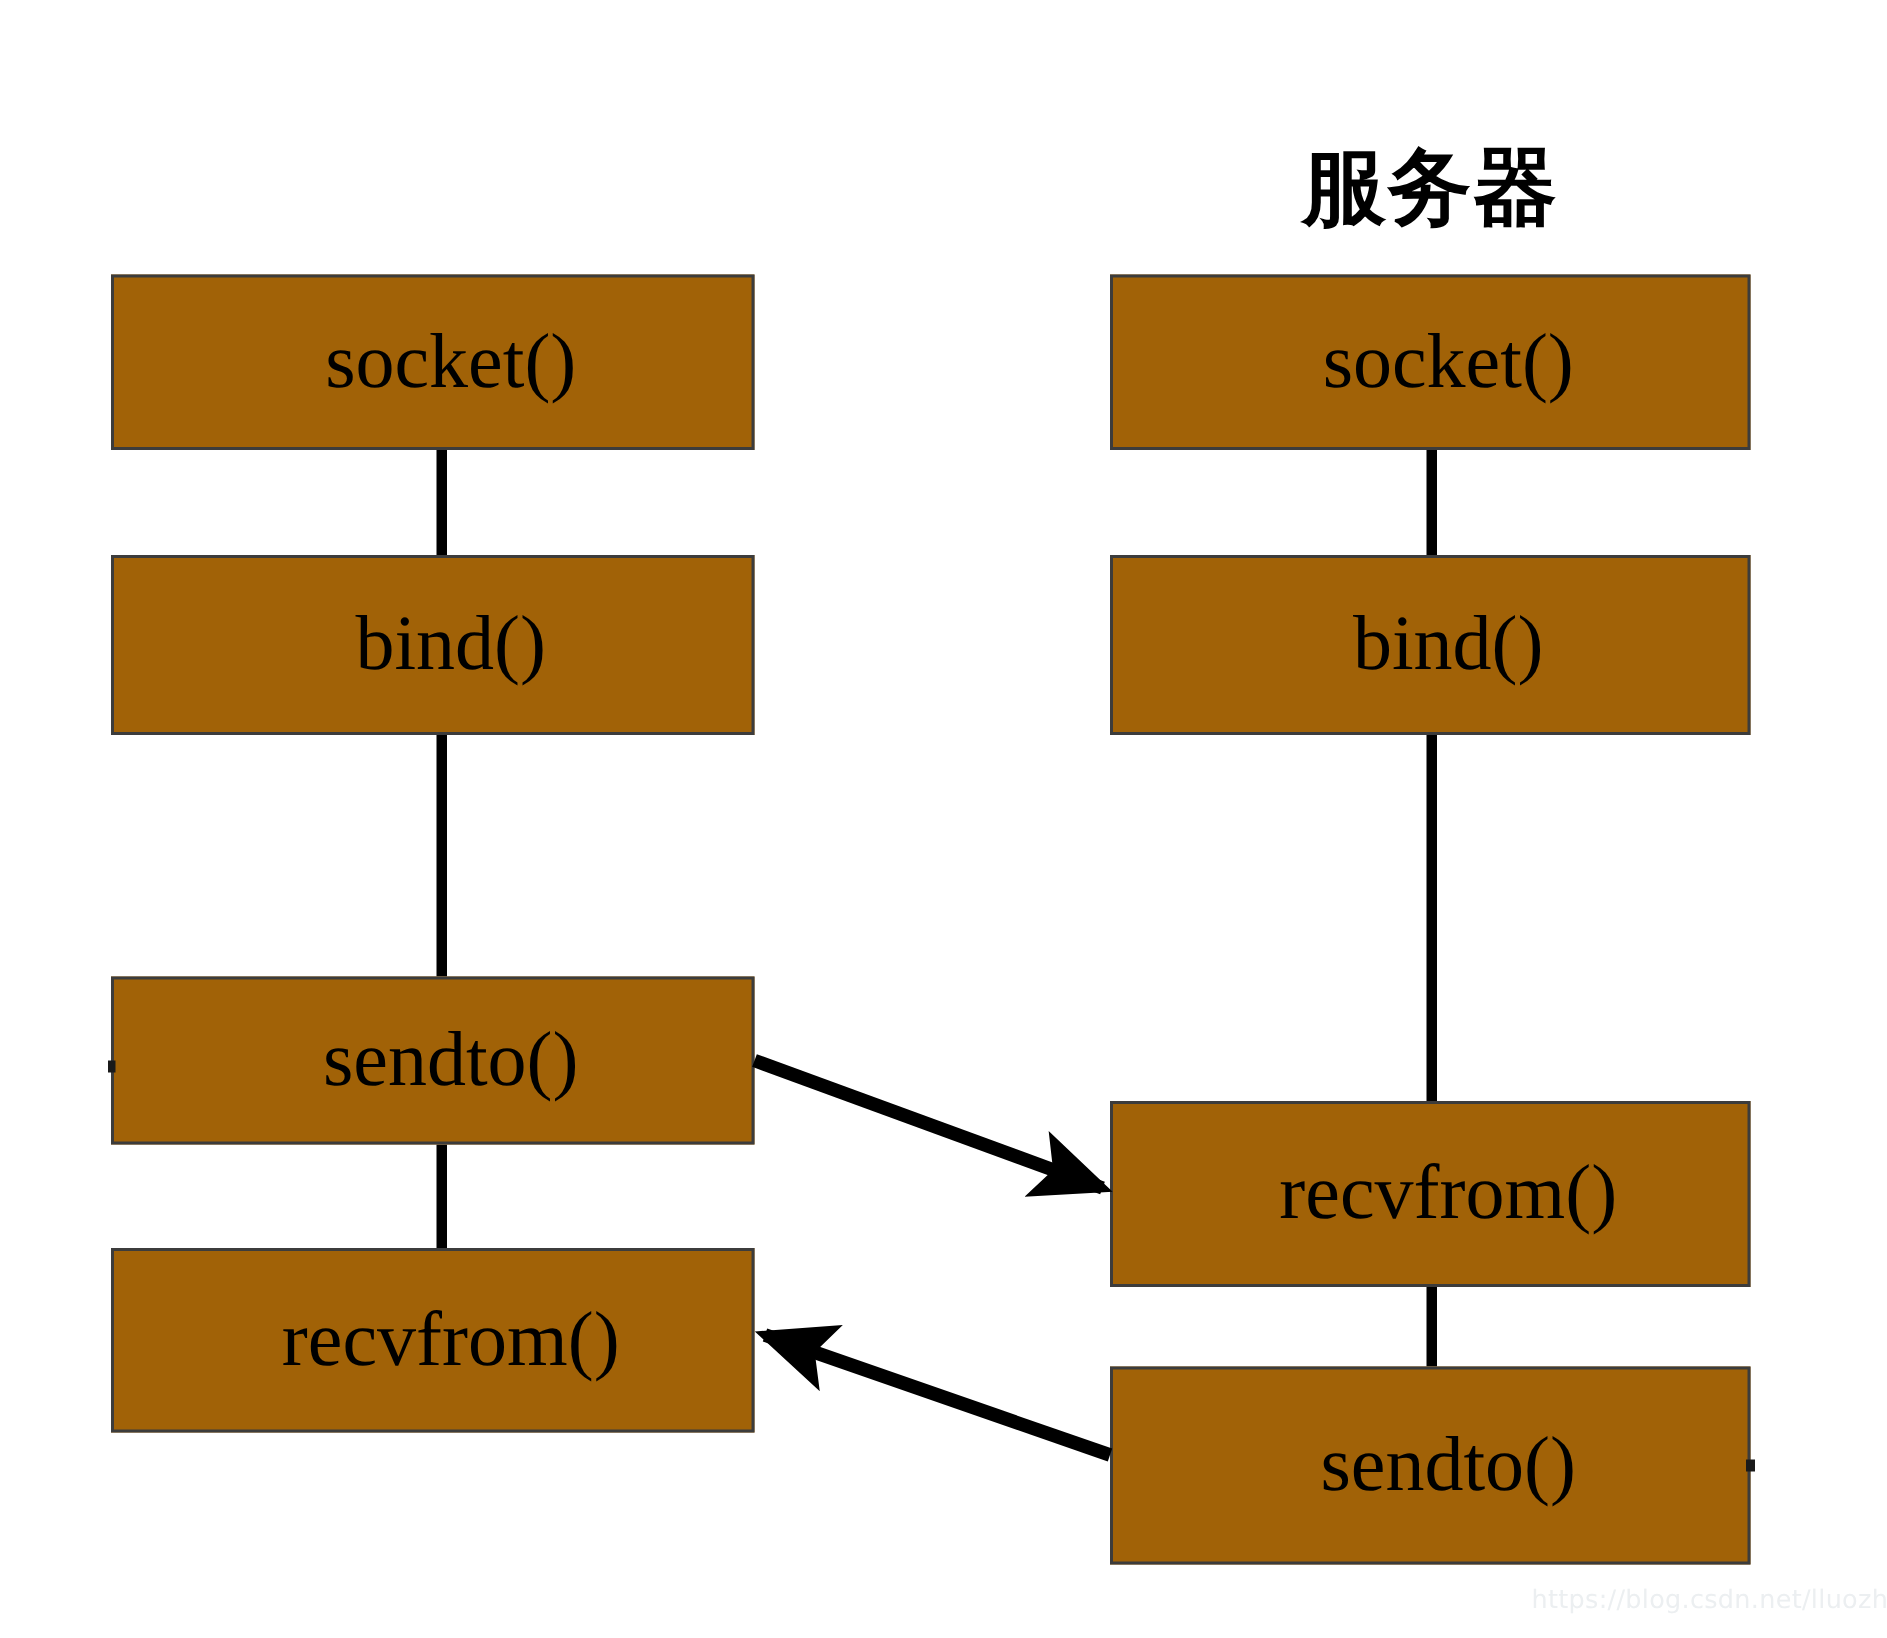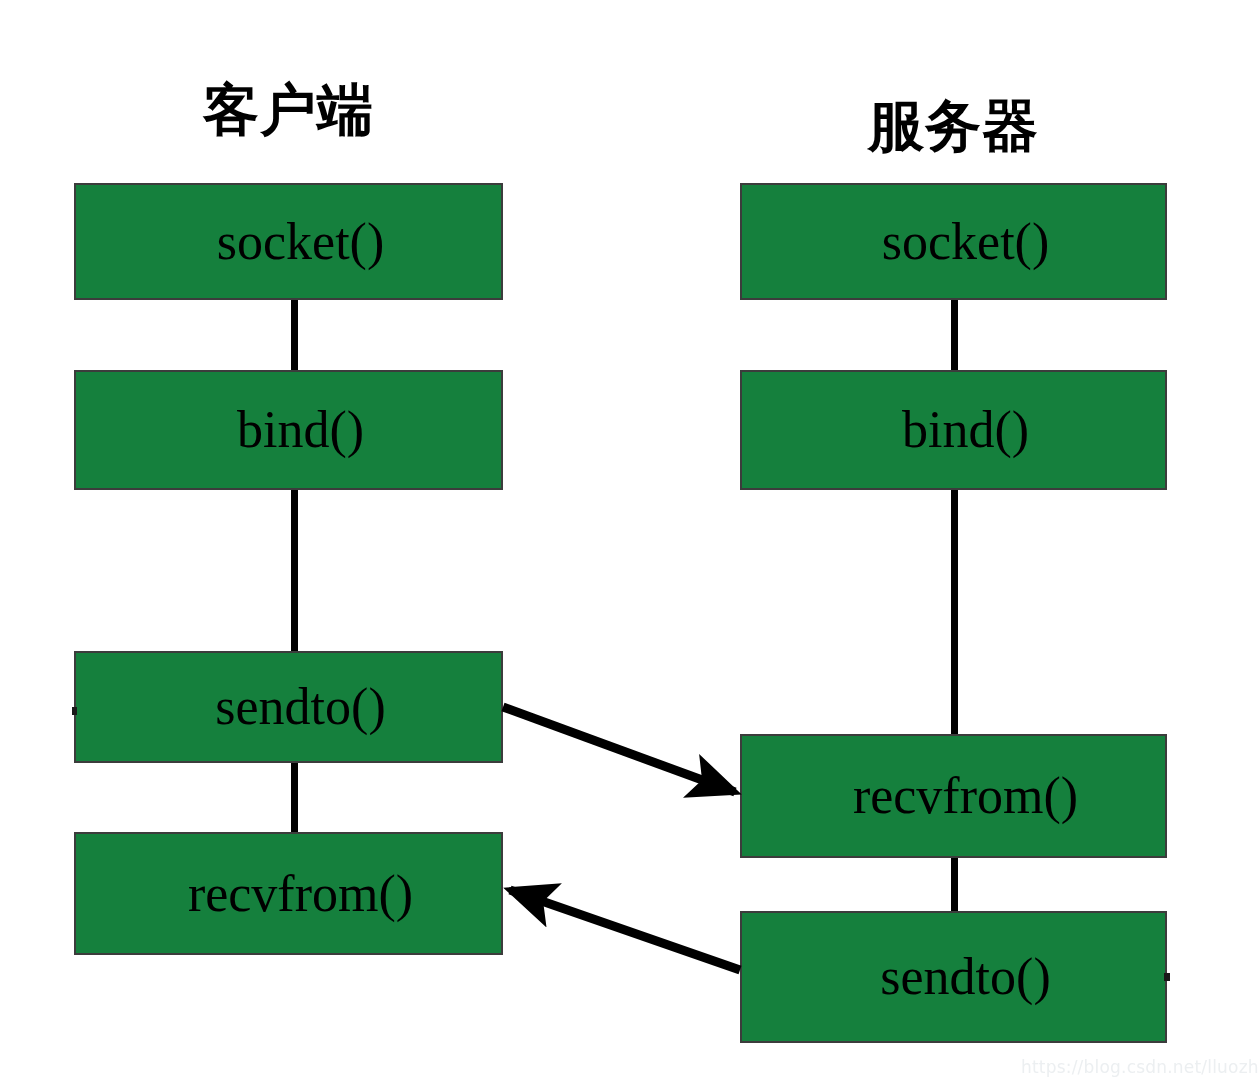--- a/index.html
+++ b/index.html
@@ -25,21 +25,21 @@
     line-height: 56px;
     color: #000000;
     letter-spacing: 1px;
     white-space: nowrap;
     text-align: center;
   }
   .node-box {
     position: absolute;
     box-sizing: border-box;
     border: 2px solid #3c3c3c;
-    background: #15803d;
+    background: #a16207;
     display: flex;
     align-items: center;
     justify-content: center;
     padding-left: 24px;
   }
   .node-label {
     font-family: "Liberation Serif", serif;
     font-size: 52px;
     line-height: 56px;
     color: #000000;
@@ -69,21 +69,20 @@
     color: #eceff1;
     white-space: nowrap;
     letter-spacing: 0.2px;
   }
 </style>
 </head>
 <body>
 
 <div id="canvas">
 
-  <div class="col-title" style="left:74px; top:82px; width:429px;">客户端</div>
 
   <div class="col-title" style="left:740px; top:98px; width:427px;">服务器</div>
 
   <div class="connector" style="left:291px; top:300px; width:7px; height:70px;"></div>
   <div class="connector" style="left:291px; top:490px; width:7px; height:161px;"></div>
   <div class="connector" style="left:291px; top:763px; width:7px; height:69px;"></div>
 
   <div class="connector" style="left:951px; top:300px; width:7px; height:70px;"></div>
   <div class="connector" style="left:951px; top:490px; width:7px; height:244px;"></div>
   <div class="connector" style="left:951px; top:858px; width:7px; height:53px;"></div>

